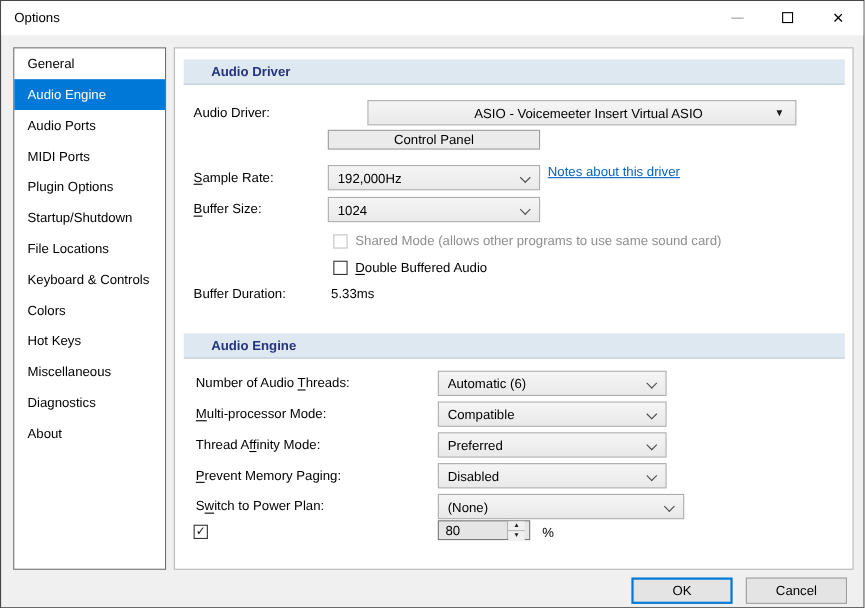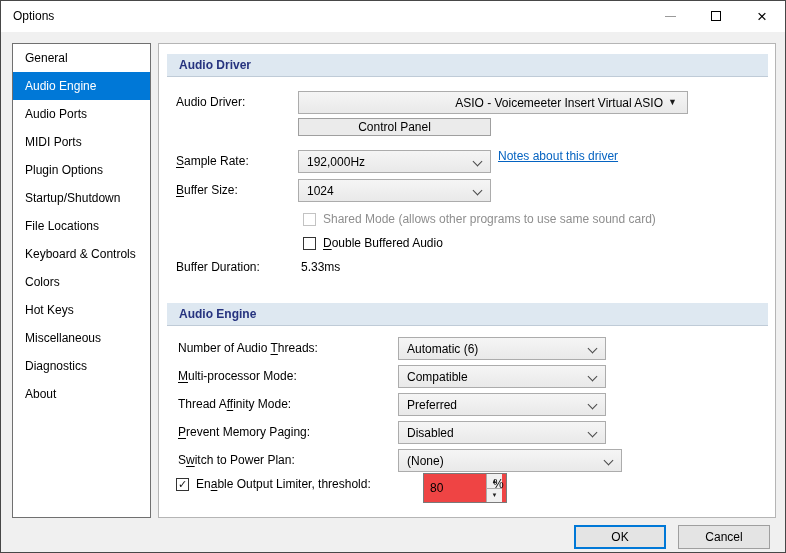--- a/index.html
+++ b/index.html
@@ -31,38 +31,38 @@
   .sb-item.selected { background:#0078D7; color:#fff; }
 
   
   .panel {
     position:absolute; left:157px; top:42px; width:618px; height:475px;
     background:#fff; border:1px solid #B5B5B5;
   }
   .group-header {
     position:absolute; left:8px; width:601px; height:23px;
     background:#DEE8F1; border-bottom:1px solid #BFCBD7;
-    color:#26337F; font-weight:bold; line-height:22px; padding-left:12px;
+    color:#26337F; font-weight:bold; line-height:22px; padding-left:25px;
   }
   .flabel { position:absolute; line-height:23px; white-space:nowrap; }
   u { text-decoration:underline; text-underline-offset:2px; }
 
   
   .combo {
     position:absolute; height:23px; border:1px solid #ACACAC;
     background:linear-gradient(#F5F5F5,#E9E9E9);
     display:flex; align-items:center; padding:0 24px 0 8px;
   }
   .combo .combo-text { white-space:nowrap; overflow:hidden; }
   .combo .chev {
     position:absolute; right:9px; top:7px; width:7px; height:7px;
     border-right:1px solid #4a4a4a; border-bottom:1px solid #4a4a4a;
     transform:rotate(45deg); transform-origin:center;
   }
-  .combo.centered { justify-content:flex-end; padding-left:36px; }
+  .combo.centered { justify-content:center; padding-left:36px;margin-left:36px; }
   .combo .tri { position:absolute; right:10px; top:0; line-height:21px; font-size:9px; color:#1a1a1a; }
 
   
   .btn {
     border:1px solid #9F9F9F; background:#EBEBEB;
     display:flex; align-items:center; justify-content:center; position:absolute;
   }
   .footer-btn { width:92px; height:24px; background:#E4E4E4; }
   .btn.default { border:2px solid #0078D7; }
 
@@ -71,21 +71,21 @@
   
   .cbrow { position:absolute; display:flex; align-items:center; }
   .cb { width:13px; height:13px; border:1px solid #333; background:#fff; margin-right:7px;
         display:flex; align-items:center; justify-content:center; flex:0 0 auto; }
   .cb .mark { font-size:11px; line-height:11px; color:#111; }
   .cbrow.disabled { color:#8E8E8E; }
   .cbrow.disabled .cb { border-color:#C3C3C3; }
   .cblabel { white-space:nowrap; }
 
   
-  .spin { position:absolute; width:84px; height:30px; border:1px solid #7A7A7A; background:#ef4444; display:flex;margin-left:25px; }
+  .spin { position:absolute; width:84px; height:18px; border:1px solid #7A7A7A; background:#e5e5e5; display:flex; }
   .spin input {
     border:0; outline:0; padding:0 0 0 6px; width:62px; font:inherit; background:transparent;
   }
   .spin .spinner { width:16px; display:flex; flex-direction:column; border-left:1px solid #ACACAC; }
   .spin .sbtn {
     flex:1; display:flex; align-items:center; justify-content:center;
     background:#F0F0F0; font-size:6px; color:#222; border:0;
   }
   .spin .sbtn.up { border-bottom:1px solid #ACACAC; }
 
@@ -195,21 +195,20 @@
     <span class="flabel" style="left:19px; top:405px;"><span>S</span><u>w</u><span>itch to Power Plan:</span></span>
     <div class="combo" style="left:239px; top:405px; width:224px;">
       <span class="combo-text">(None)</span>
       <span class="chev"></span>
     </div>
 
     <div class="cbrow" style="left:17px; top:433px;">
       <span class="cb">
         <span class="mark">✓</span>
       </span>
-      <span class="cblabel"><span>En</span><u>a</u><span>ble Output Limiter, threshold:</span></span>
     </div>
 
     <div class="spin" style="left:239px; top:429px;">
       <input type="text" value="80" style="">
       <span class="spinner">
         <button class="sbtn up">▲</button>
         <button class="sbtn">▼</button>
       </span>
     </div>
     <span class="unit" style="left:334px; top:429px;">%</span>

